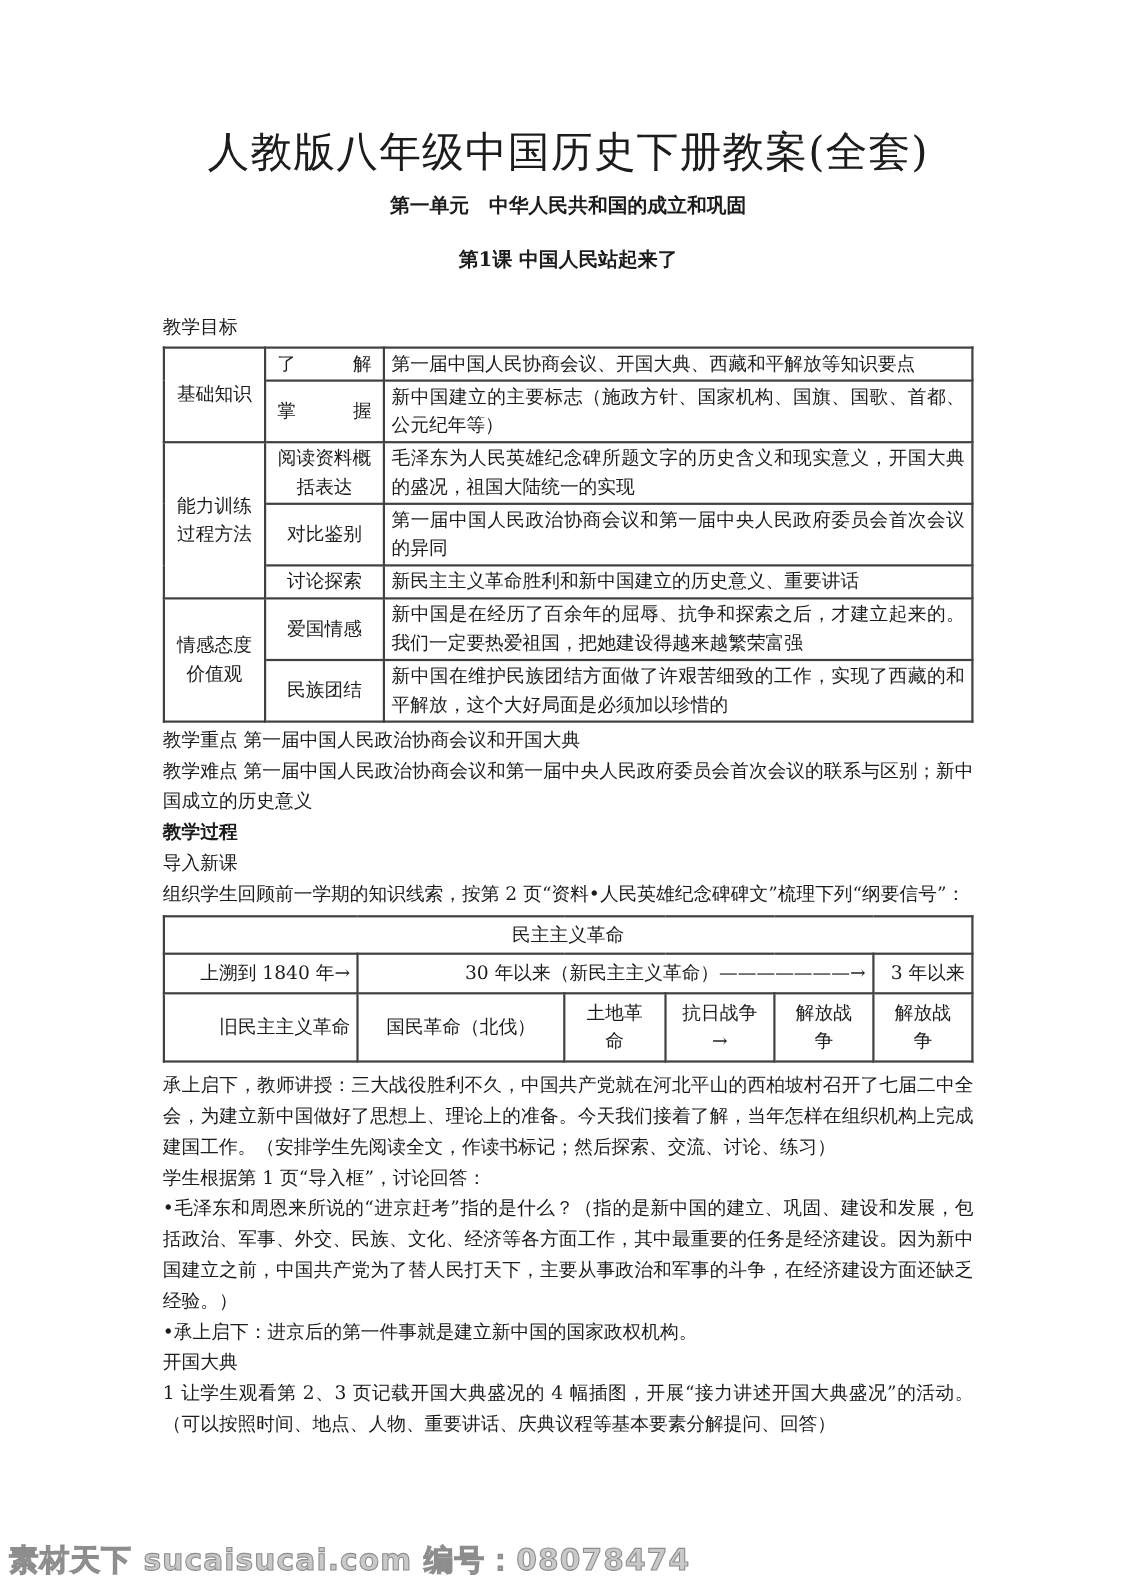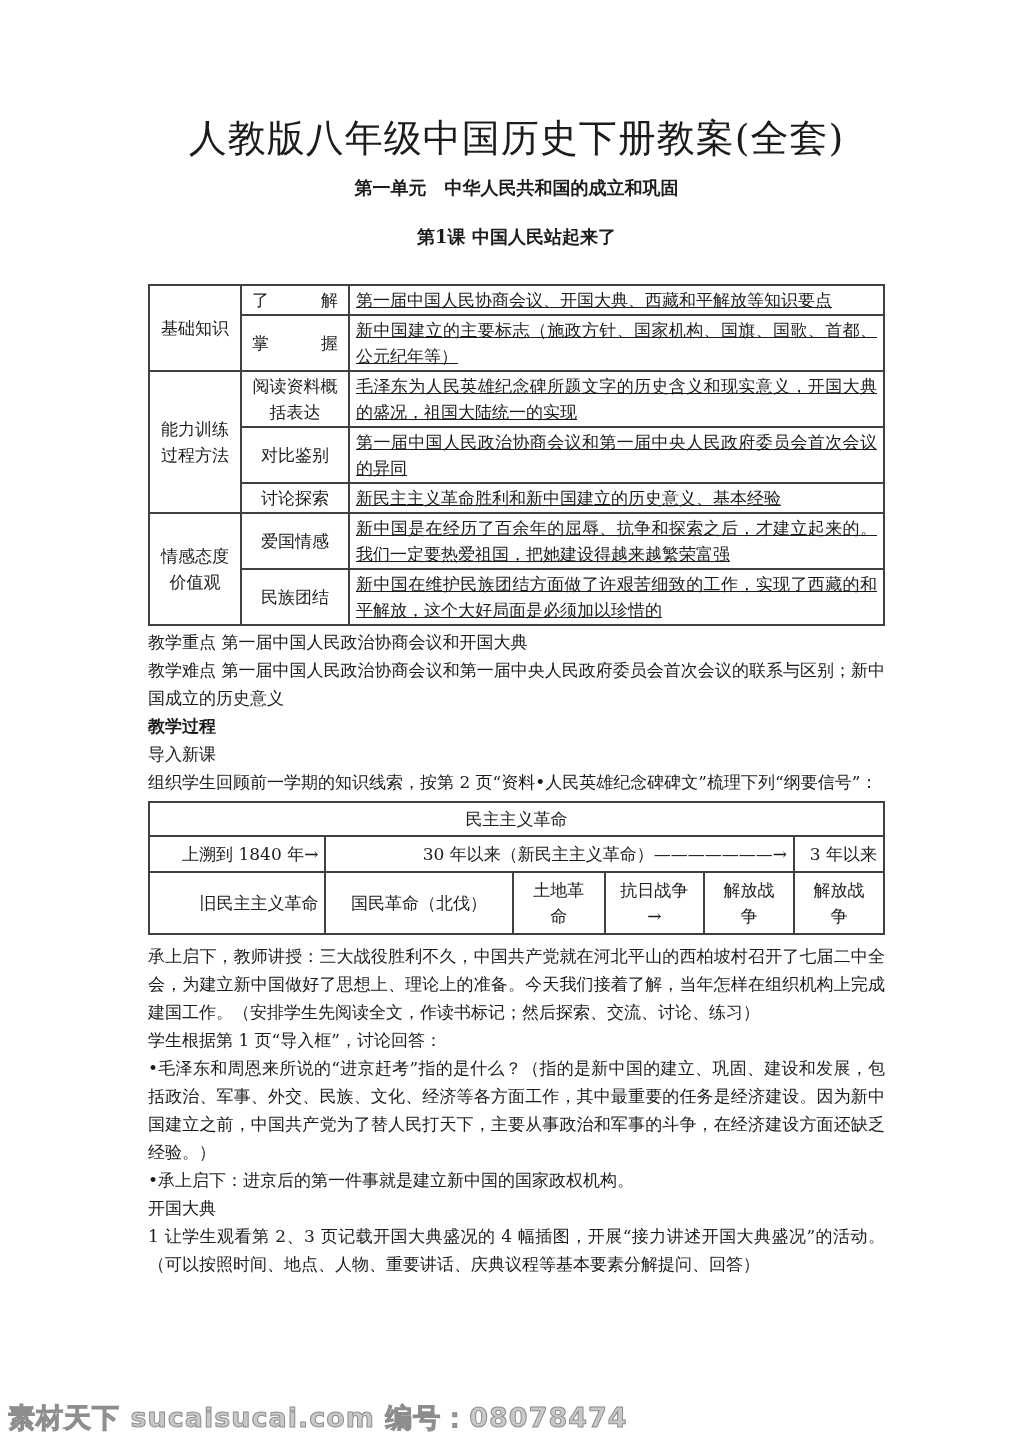--- a/index.html
+++ b/index.html
@@ -72,21 +72,21 @@
   .goals-table .sub {
     text-align: center;
     white-space: pre-line;
     padding: 1px 4px;
   }
   .goals-table .sub.dist {
     text-align: justify;
     text-align-last: justify;
     padding: 1px 10px;
   }
-  .goals-table .goal-content { text-align: justify; text-decoration: underline; }
+  .goals-table .goal-content { text-align: justify; }
 
   .timeline-table { margin: 5px 0 7px 0; }
   .timeline-table td { text-align: center; white-space: pre-line; }
   .timeline-table .tl-left { text-align: right; white-space: normal; }
   .timeline-table .tl-head { height: 30px; }
   .timeline-table .tl-row2 td { height: 32px; }
   .timeline-table .tl-row3 td { height: 58px; }
 
   .watermark {
     position: absolute;
@@ -103,20 +103,21 @@
 </style>
 </head>
 <body>
 
 <div class="content">
 
   <h1 class="doc-title">人教版八年级中国历史下册教案(全套)</h1>
   <h2 class="unit-heading">第一单元　中华人民共和国的成立和巩固</h2>
   <h3 class="lesson-heading">第1课 中国人民站起来了</h3>
 
+  <p class="para goals-label">教学目标</p>
 
   <table class="goals-table">
     <colgroup>
       <col style="width:92px">
       <col style="width:108px">
       <col>
     </colgroup>
     <tbody>
       <tr>
         <td rowspan="2" class="cat">基础知识</td>
@@ -133,21 +134,21 @@
         <td class="sub">阅读资料概
 括表达</td>
         <td class="goal-content">毛泽东为人民英雄纪念碑所题文字的历史含义和现实意义，开国大典的盛况，祖国大陆统一的实现</td>
       </tr>
       <tr>
         <td class="sub">对比鉴别</td>
         <td class="goal-content">第一届中国人民政治协商会议和第一届中央人民政府委员会首次会议的异同</td>
       </tr>
       <tr>
         <td class="sub">讨论探索</td>
-        <td class="goal-content">新民主主义革命胜利和新中国建立的历史意义、基本经验</td>
+        <td class="goal-content">新民主主义革命胜利和新中国建立的历史意义、重要讲话</td>
       </tr>
       <tr>
         <td rowspan="2" class="cat">情感态度
 价值观</td>
         <td class="sub">爱国情感</td>
         <td class="goal-content">新中国是在经历了百余年的屈辱、抗争和探索之后，才建立起来的。我们一定要热爱祖国，把她建设得越来越繁荣富强</td>
       </tr>
       <tr>
         <td class="sub">民族团结</td>
         <td class="goal-content">新中国在维护民族团结方面做了许艰苦细致的工作，实现了西藏的和平解放，这个大好局面是必须加以珍惜的</td>

